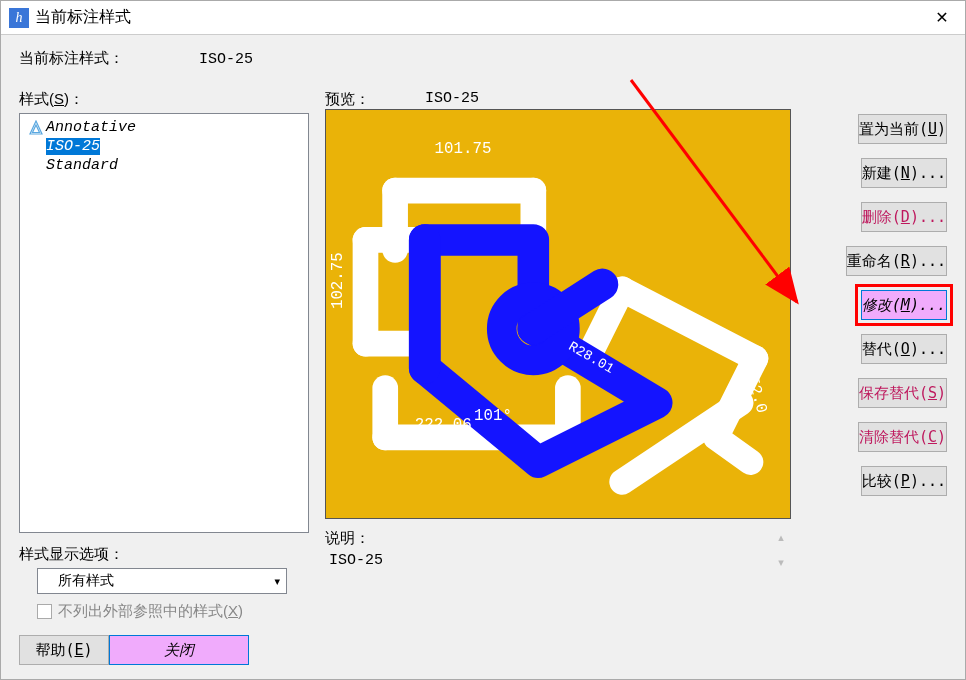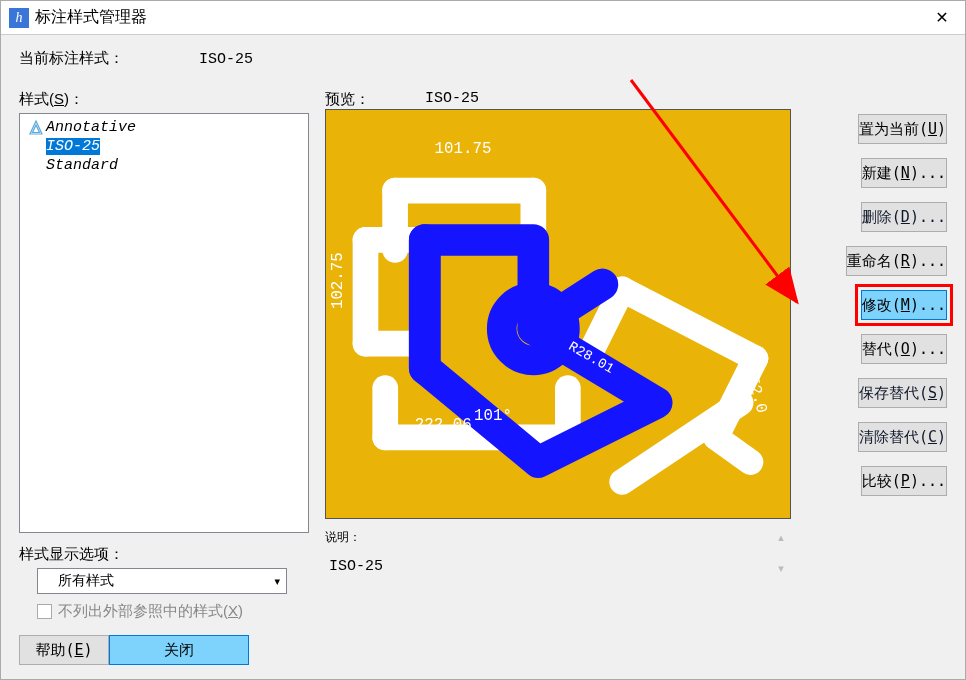--- a/index.html
+++ b/index.html
@@ -115,42 +115,43 @@
 .preview-pane {
   background: #eab308;
   border: 1px solid #555;
   height: 410px;
   position: relative;
   overflow: hidden;
 }
 .preview-pane svg { width: 100%; height: 100%; }
 .desc-block { margin-top: 10px; display:flex; }
 .desc-left { flex:1; }
-.desc-lbl { font-size: 12px; margin-bottom: 10px; }
+.desc-lbl { font-size: 15px; margin-bottom: 2px; }
 .desc-val {
   font-family: "Courier New", monospace;
   font-size: 15px;
   padding: 2px 4px;
 }
 .scroll-col { width: 20px; display:flex; flex-direction:column; justify-content:space-between; align-items:center; color:#bbb; font-size:11px; padding: 2px 0;}
 .btn {
   height: 30px;
   background: #e1e1e1;
   border: 1px solid #adadad;
   display: flex;
   align-items: center;
   justify-content: center;
   font-size: 15px;
   font-family: "SimSun", monospace;
   cursor: pointer;
 }
-.btn.disabled { color: #0f172a; cursor: default; }
+.btn.disabled { color: #be185d; cursor: default; }
 .btn.highlight {
-  background: #7dd3fc;
+  background: #f0abfc;
   border: 1px solid #0078d7;
+  font-style: italic;
 }
 .highlight-box {
   position: absolute;
   border: 3px solid #ff0000;
 }
 .bottom-bar {
   display: flex;
   padding-top: 14px;
 }
 .bottom-bar .btn { width: 110px; }
@@ -160,21 +161,21 @@
   pointer-events: none;
 }
 </style>
 </head>
 <body>
 
 <div class="dialog">
 
   <div class="titlebar">
     <span class="app-icon">h</span>
-    <span class="title-text">标注样式管理器</span>
+    <span class="title-text">当前标注样式</span>
     <div class="close-btn">✕</div>
   </div>
 
   <div class="content">
 
     <div class="row-current">
       <span class="lbl">当前标注样式：</span>
       <span class="val">ISO-25</span>
     </div>
 

